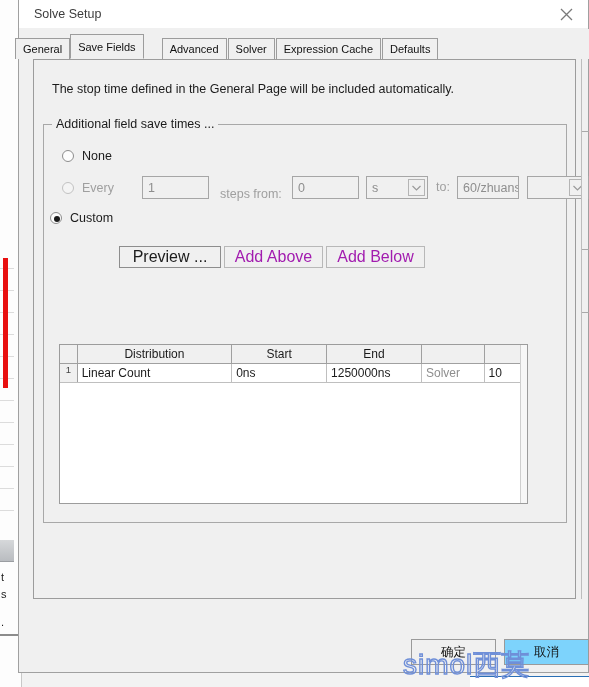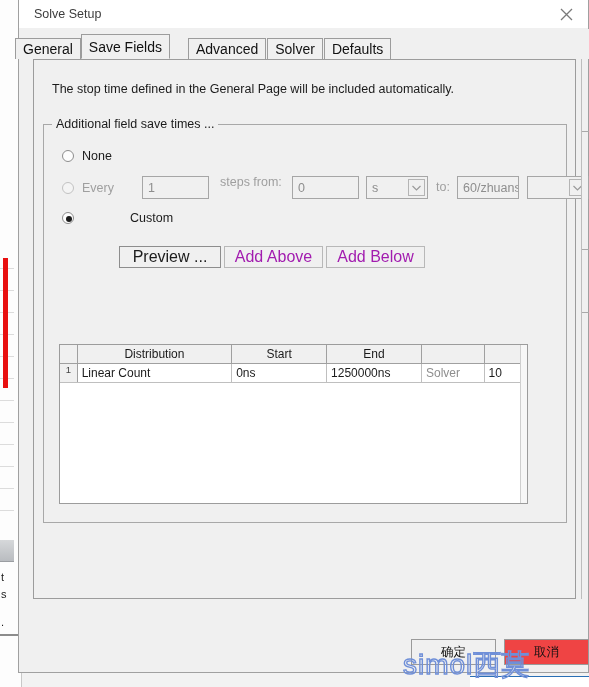--- a/index.html
+++ b/index.html
@@ -80,21 +80,21 @@
   #tabs {
     position: absolute; left: -4px; top: 7px;
     display: flex; align-items: flex-end;
     height: 23px;
   }
   .tab {
     position: relative;
     height: 21px;
     padding: 0 7px;
     display: flex; align-items: center;
-    font-size: 14px; color: #111111;
+    font-size: 11px; color: #111111;
     background: #f0f0f0;
     border: 1px solid #9c9c9c;
     border-bottom: none;
     margin-right: 1px;
     cursor: pointer;
     white-space: nowrap;
   }
   .tab.active {
     height: 25px;
     background: #f0f0f0;
@@ -281,21 +281,21 @@
     width: 85px; height: 26px;
     background: #f0f0f0;
     border: 1px solid #9a9a9a;
     display: flex; align-items: center; justify-content: center;
     font-size: 12.5px; color: #111111;
     cursor: pointer;
   }
   #cancel-btn {
     position: absolute; left: 485px; top: 639px;
     width: 85px; height: 26px;
-    background: #ef4444;
+    background: #7dd3fc;
     border: 1px solid #9a9a9a;
     display: flex; align-items: center; justify-content: center;
     font-size: 12.5px; color: #111111;
     cursor: pointer;
   }
 
   
   #watermark {
     position: absolute; left: 403px; top: 645px;
     width: 186px; height: 42px;
@@ -355,20 +355,23 @@
       <div class="tab active">
           <span>Save Fields</span>
         </div>
       <div class="tab">
           <span>Advanced</span>
         </div>
       <div class="tab">
           <span>Solver</span>
         </div>
       <div class="tab">
+          <span>Expression Cache</span>
+        </div>
+      <div class="tab">
           <span>Defaults</span>
         </div>
     </div>
   </div>
 
   <div id="tabpage">
 
     <div id="info-text">The stop time defined in the General Page will be included automatically.</div>
 
     <div id="groupbox">
@@ -379,21 +382,21 @@
         <span class="radio-label">None</span>
       </div>
 
       <div class="radio-row" style="left:18px; top:54px;">
         <span class="radio disabled"></span>
         <span class="radio-label disabled">Every</span>
       </div>
 
       <div class="txtbox" style="left:98px; top:51px; width:67px;" title="1">1</div>
 
-      <div class="lbl-dim" style="left:176px; top:50px;">steps from:</div>
+      <div class="lbl-dim" style="left:176px; top:62px;">steps from:</div>
 
       <div class="txtbox" style="left:248px; top:51px; width:67px;">0</div>
 
       <div class="combo" style="left:322px; top:51px; width:62px;">
         <span class="combo-text">s</span>
         <span class="combo-arrow">
           <svg width="9" height="6" viewBox="0 0 9 6">
               <path d="M0.5,1 L4.5,5 L8.5,1" fill="none" stroke="#9a9a9a" stroke-width="1.2"></path>
             </svg>
         </span>
@@ -405,21 +408,21 @@
 
       <div class="combo" style="left:483px; top:51px; width:62px;">
         <span class="combo-text"></span>
         <span class="combo-arrow">
           <svg width="9" height="6" viewBox="0 0 9 6">
               <path d="M0.5,1 L4.5,5 L8.5,1" fill="none" stroke="#9a9a9a" stroke-width="1.2"></path>
             </svg>
         </span>
       </div>
 
-      <div class="radio-row" style="left:18px; top:84px;gap:48px;">
+      <div class="radio-row" style="left:6px; top:84px;">
         <span class="radio checked"></span>
         <span class="radio-label">Custom</span>
       </div>
 
       <div class="btn" style="left:75px;  top:121px; width:102px;">
           <span>Preview ...</span>
         </div>
       <div class="btn disabled" style="left:180px; top:121px; width:99px;">
           <span>Add Above</span>
         </div>

